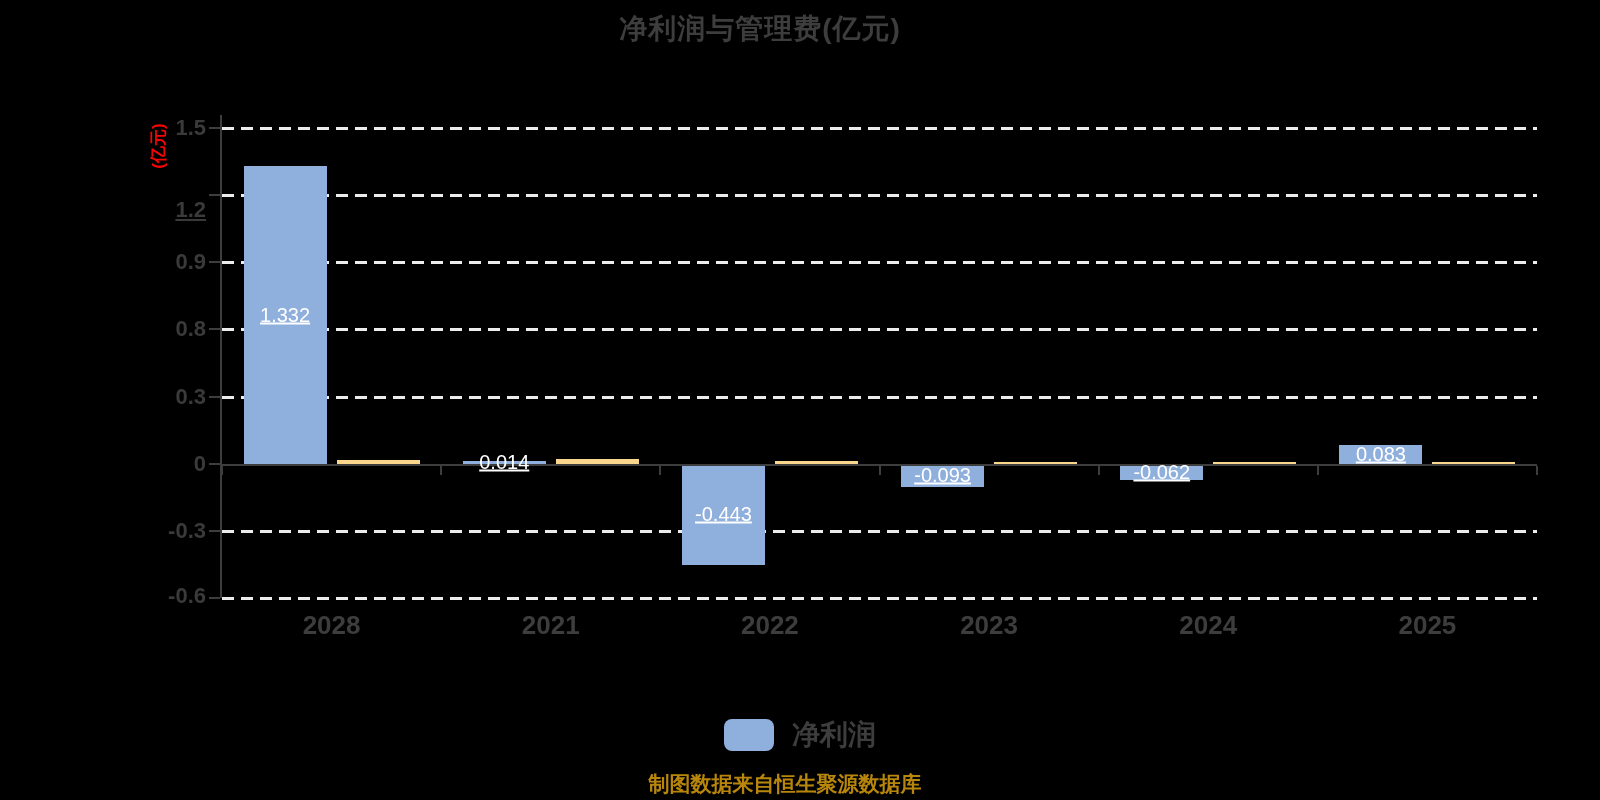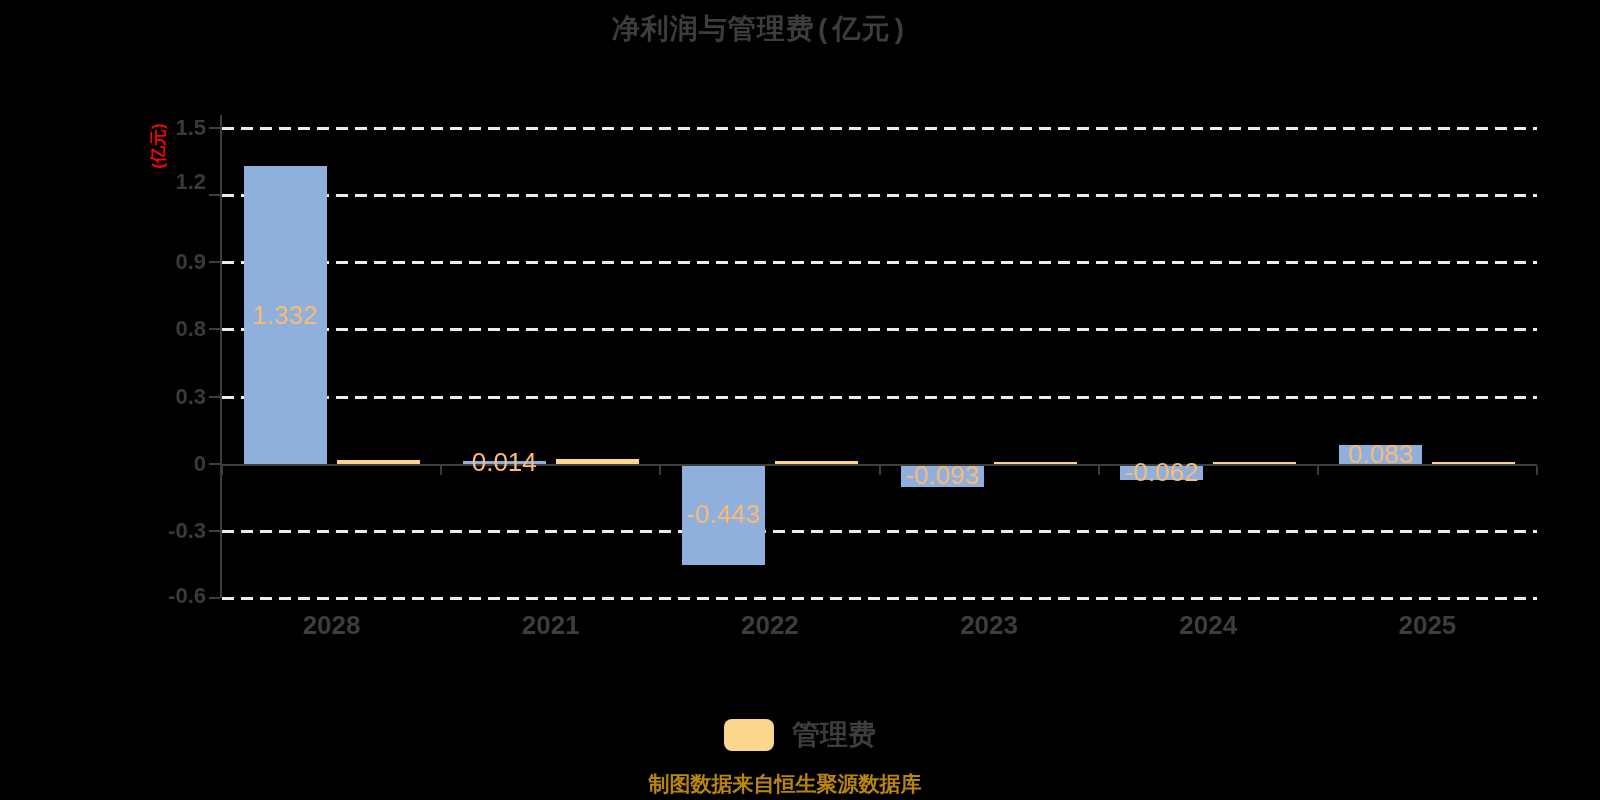--- a/index.html
+++ b/index.html
@@ -2,21 +2,21 @@
 <html><head>
 <meta charset="utf-8">
 <style>
   html,body{margin:0;padding:0;}
   body{
     width:1600px;height:800px;background:#000;position:relative;overflow:hidden;
     font-family:"Liberation Sans","DejaVu Sans",sans-serif;
   }
   .chart-title{
     position:absolute;top:10px;left:760px;transform:translateX(-50%);
-    font-size:28px;font-weight:700;color:#3d3d3d;white-space:nowrap;letter-spacing:1px;font-family:Liberation Mono, monospace;
+    font-size:28px;font-weight:700;color:#3d3d3d;white-space:nowrap;letter-spacing:1px;
   }
   .unit-label{
     position:absolute;left:158px;top:146px;
     transform:translate(-50%,-50%) rotate(-90deg);
     color:#f60505;font-size:17px;font-weight:700;white-space:nowrap;
   }
   .plot-area{position:absolute;left:222px;top:128px;width:1315px;height:470px;}
   .gridline{
     position:absolute;left:0;width:100%;height:3px;
     background:repeating-linear-gradient(90deg,#ececec 0 12px,transparent 12px 19px);
@@ -29,21 +29,21 @@
     position:absolute;left:0;width:206px;text-align:right;
     font-size:22px;font-weight:600;color:#3a3a3a;line-height:30px;
   }
   .x-axis-label{
     position:absolute;transform:translateX(-50%);
     font-size:26px;font-weight:600;color:#3d3d3d;white-space:nowrap;
   }
   .bar{position:absolute;z-index:2;}
   .bar-value-label{
     position:absolute;transform:translate(-50%,-50%);
-    font-size:26px;color:#fdba74;z-index:4;white-space:nowrap;
+    font-size:20px;color:#ffffff;z-index:4;white-space:nowrap;text-decoration:underline;
   }
   .legend{
     position:absolute;top:716px;left:800px;transform:translateX(-50%);
     display:flex;align-items:center;gap:46px;
   }
   .legend-item{display:flex;align-items:center;gap:18px;cursor:default;}
   .legend-swatch{width:50px;height:32px;border-radius:8px;}
   .legend-label{font-size:28px;font-weight:600;color:#3d3d3d;white-space:nowrap;}
   .source-note{
     position:absolute;top:770px;left:785px;transform:translateX(-50%);
@@ -103,27 +103,27 @@
     <div class="bar" style="left: 114.583px; top: 331.686px; width: 83px; height: 4.02857px; background: rgb(251, 215, 142);"></div>
     <div class="bar" style="left: 333.75px; top: 330.79px; width: 83px; height: 4.92381px; background: rgb(251, 215, 142);"></div>
     <div class="bar" style="left: 552.917px; top: 332.581px; width: 83px; height: 3.13333px; background: rgb(251, 215, 142);"></div>
     <div class="bar" style="left: 772.083px; top: 333.714px; width: 83px; height: 2px; background: rgb(251, 215, 142);"></div>
     <div class="bar" style="left: 991.25px; top: 333.714px; width: 83px; height: 2px; background: rgb(251, 215, 142);"></div>
     <div class="bar" style="left: 1210.42px; top: 333.714px; width: 83px; height: 2px; background: rgb(251, 215, 142);"></div>
   </div>
 
 <div class="legend">
   <div class="legend-item">
-    <span class="legend-swatch" style="background: rgb(251, 215, 142);"></span>
-    <span class="legend-label">管理费</span>
+    <span class="legend-swatch" style="background: rgb(143, 175, 220);"></span>
+    <span class="legend-label">净利润</span>
   </div>
 </div>
 
 <div class="source-note">制图数据来自恒生聚源数据库</div>
 
 <div class="y-tick-label" style="position: absolute; top: 113px;">1.5</div>
-<div class="y-tick-label" style="position: absolute; top: 167px;">1.2</div>
+<div class="y-tick-label" style="position: absolute; top: 195px; text-decoration: underline;">1.2</div>
 <div class="y-tick-label" style="position: absolute; top: 247.286px;">0.9</div>
 <div class="y-tick-label" style="position: absolute; top: 314.429px;">0.8</div>
 <div class="y-tick-label" style="position: absolute; top: 381.571px;">0.3</div>
 <div class="y-tick-label" style="position: absolute; top: 448.714px;">0</div>
 <div class="y-tick-label" style="position: absolute; top: 515.857px;">-0.3</div>
 <div class="y-tick-label" style="position: absolute; top: 581px;">-0.6</div>
 
 </body></html>

